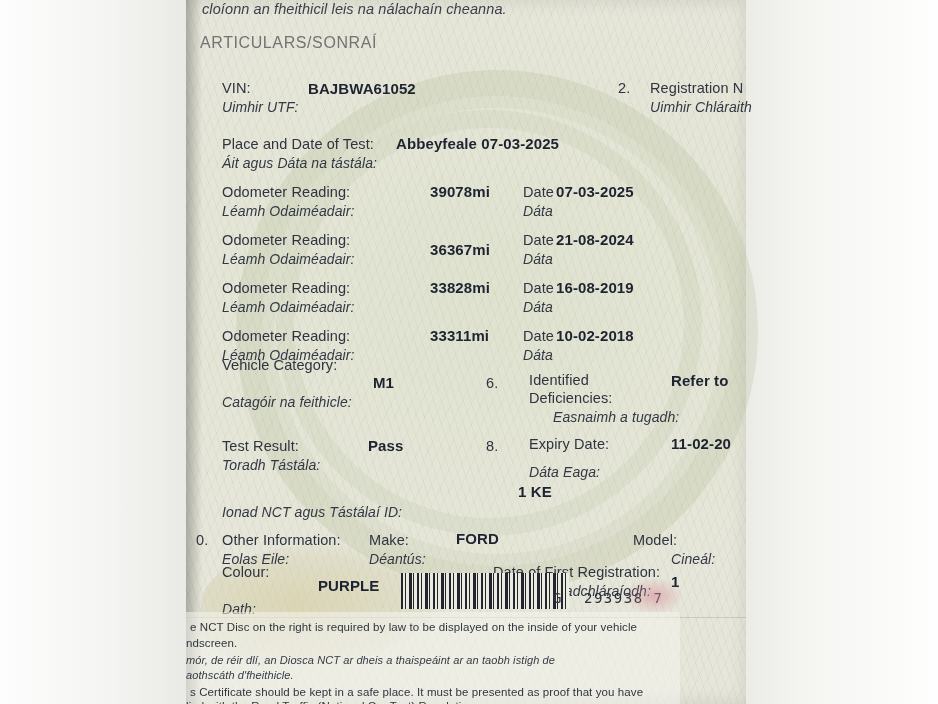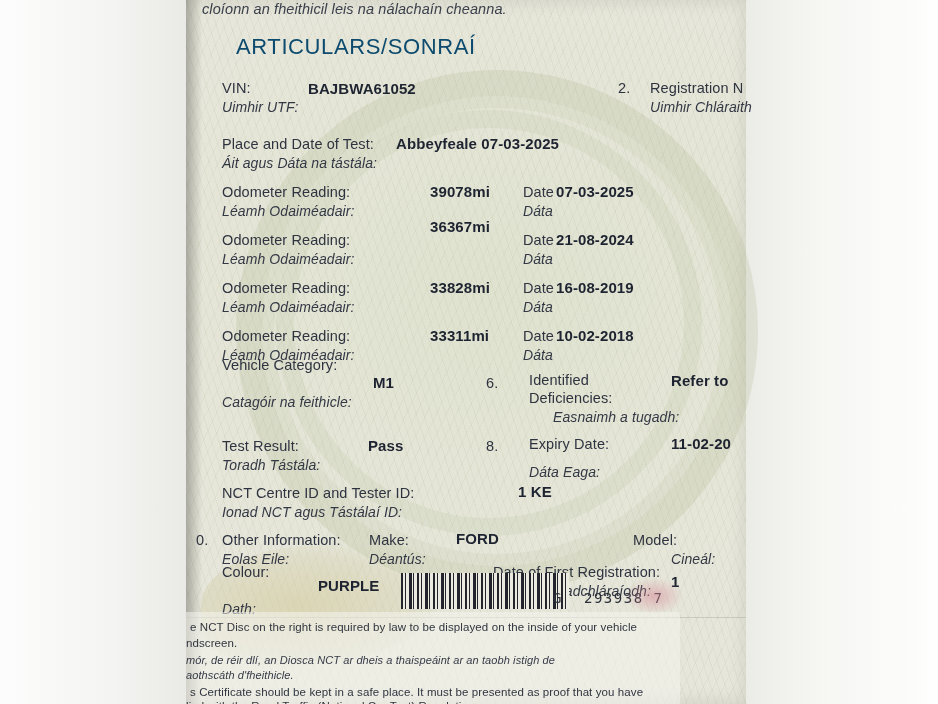--- a/index.html
+++ b/index.html
@@ -100,24 +100,23 @@
     position: absolute;
     color: #2e3340;
     white-space: nowrap;
     letter-spacing: 0.1px;
   }
   .lbl   { font-size: 14.5px; }
   .lbl-i { font-size: 14px; font-style: italic; color: #333845; }
   .val   { font-size: 15px; font-weight: bold; color: #1d2330; }
   .num   { font-size: 14.5px; }
   .heading {
-    font-size: 22px;
+    font-size: 16px;
     letter-spacing: 0.6px;
-    color: #0c4a6e;
-    margin-left: 36px;
+    color: #737373;
   }
   .topline {
     font-size: 14.5px;
     font-style: italic;
     color: #3a3f4c;
   }
   .small   { font-size: 11.5px; color: #30353f; }
   .small-i { font-size: 11px; font-style: italic; color: #343946; }
 
   
@@ -194,21 +193,21 @@
 
   <div class="txt lbl" style="left:222px; top:184px;">Odometer Reading:</div>
   <div class="txt lbl-i" style="left:222px; top:203px;">Léamh Odaiméadair:</div>
   <div class="txt val" style="left:430px; top:183px;">39078mi</div>
   <div class="txt lbl" style="left:523px; top:184px;">Date</div>
   <div class="txt lbl-i" style="left:523px; top:203px;">Dáta</div>
   <div class="txt val" style="left:556px; top:183px;">07-03-2025</div>
 
   <div class="txt lbl" style="left:222px; top:232px;">Odometer Reading:</div>
   <div class="txt lbl-i" style="left:222px; top:251px;">Léamh Odaiméadair:</div>
-  <div class="txt val" style="left:430px; top:218px;">36367mi</div>
+  <div class="txt val" style="left:430px; top:241px;">36367mi</div>
   <div class="txt lbl" style="left:523px; top:232px;">Date</div>
   <div class="txt lbl-i" style="left:523px; top:251px;">Dáta</div>
   <div class="txt val" style="left:556px; top:231px;">21-08-2024</div>
 
   <div class="txt lbl" style="left:222px; top:280px;">Odometer Reading:</div>
   <div class="txt lbl-i" style="left:222px; top:299px;">Léamh Odaiméadair:</div>
   <div class="txt val" style="left:430px; top:279px;">33828mi</div>
   <div class="txt lbl" style="left:523px; top:280px;">Date</div>
   <div class="txt lbl-i" style="left:523px; top:299px;">Dáta</div>
   <div class="txt val" style="left:556px; top:279px;">16-08-2019</div>
@@ -232,21 +231,20 @@
 
   <div class="txt lbl" style="left:222px; top:438px;">Test Result:</div>
   <div class="txt lbl-i" style="left:222px; top:457px;">Toradh Tástála:</div>
   <div class="txt val" style="left:368px; top:437px;">Pass</div>
 
   <div class="txt num" style="left:486px; top:438px;">8.</div>
   <div class="txt lbl" style="left:529px; top:436px;">Expiry Date:</div>
   <div class="txt lbl-i" style="left:529px; top:455px;margin-top:9px;">Dáta Eaga:</div>
   <div class="txt val" style="left:671px; top:435px;">11-02-20</div>
 
-  <div class="txt lbl" style="left:222px; top:485px;">NCT Centre ID and Tester ID:</div>
   <div class="txt lbl-i" style="left:222px; top:504px;">Ionad NCT agus Tástálaí ID:</div>
   <div class="txt val" style="left:518px; top:483px;">1  KE</div>
 
   <div class="txt num" style="left:196px; top:532px;">0.</div>
   <div class="txt lbl" style="left:222px; top:532px;">Other Information:</div>
   <div class="txt lbl-i" style="left:222px; top:551px;">Eolas Eile:</div>
 
   <div class="txt lbl" style="left:369px; top:532px;">Make:</div>
   <div class="txt lbl-i" style="left:369px; top:551px;">Déantús:</div>
   <div class="txt val" style="left:456px; top:530px;">FORD</div>

